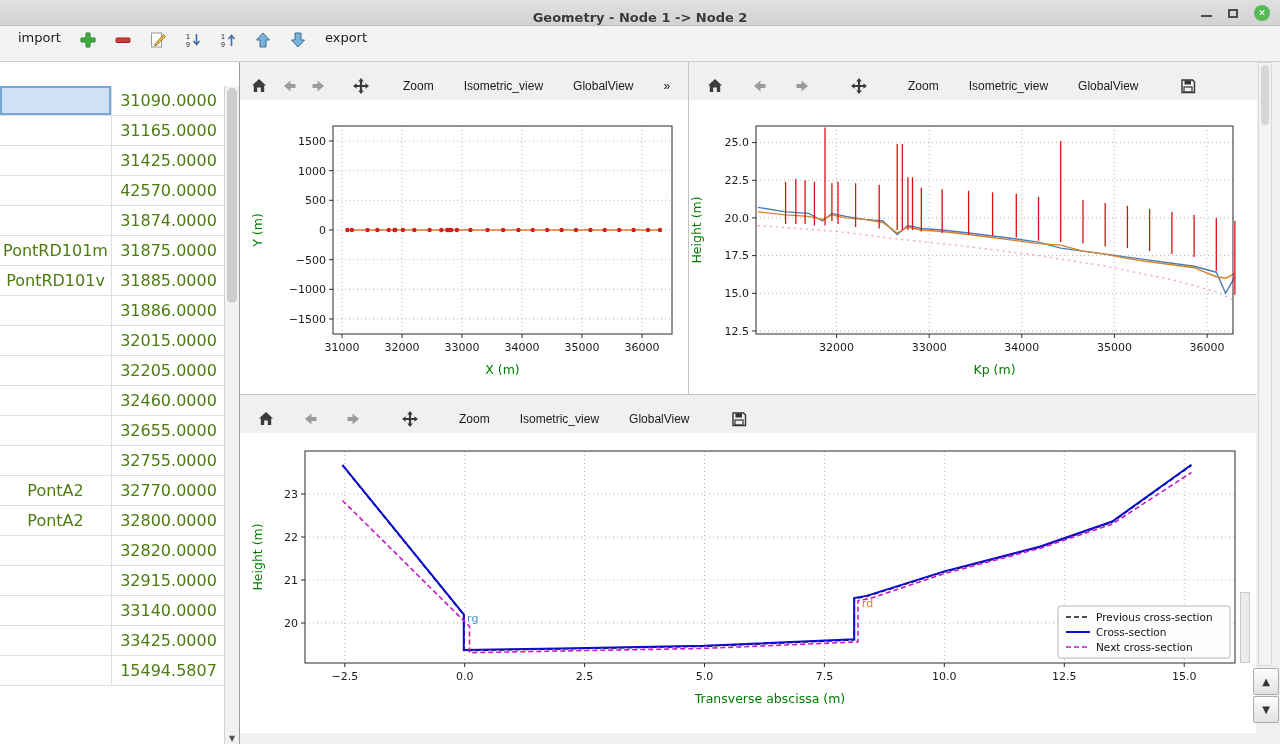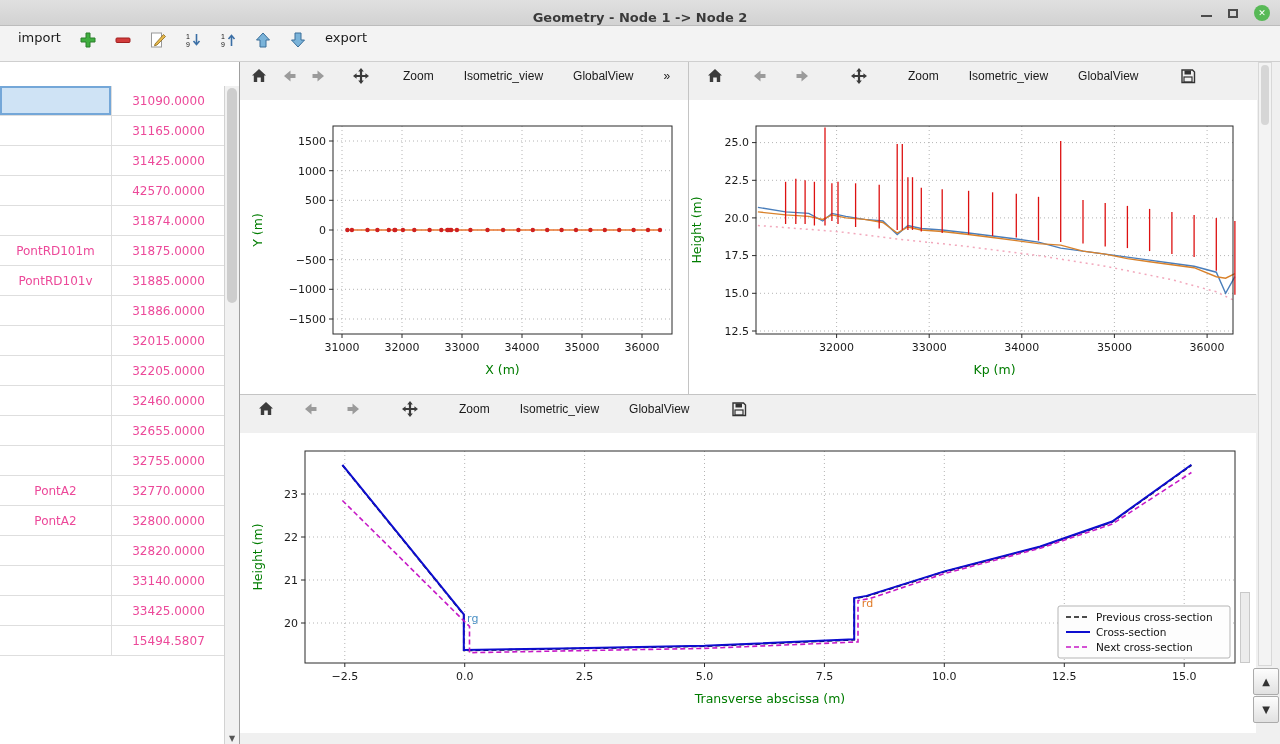--- a/index.html
+++ b/index.html
@@ -20,34 +20,34 @@
   .tb-label{font-size:13px;color:#1a1a1a;padding:4px 6px}
   .tb-btn{width:28px;height:28px;border:0;background:transparent;display:flex;align-items:center;justify-content:center;border-radius:3px}
 
   
   .left-panel{position:absolute;top:62px;left:0;width:240px;height:682px;background:#ffffff;border-right:1px solid #9f9f9f}
   .thead{display:flex;height:24px;background:linear-gradient(#fbfbfb,#e7e7e7);border-bottom:1px solid #b9b9b9}
   .th{flex:0 0 112px;display:flex;align-items:center;justify-content:center;font-size:12px;color:#222;border-right:1px solid #c6c6c6}
   .th.kp{flex:1}
   .tbody{position:absolute;top:24px;left:0;width:225px;bottom:0;overflow:hidden;background:#fff}
   .trow{display:flex;height:30px;border-bottom:1px solid #dedede}
-  .tcell{flex:0 0 112px;display:flex;align-items:center;justify-content:center;font-size:12px;color:#ec4899;border-right:1px solid #dedede;background:#fff}
+  .tcell{flex:0 0 112px;display:flex;align-items:center;justify-content:center;font-size:16px;color:#4d7c0f;border-right:1px solid #dedede;background:#fff}
   .tcell.kp{flex:1;border-right:0}
   .tcell.selected{background:#cfe3f5;box-shadow:inset 0 0 0 2px #74a7d8}
   .tb-scroll{position:absolute;top:24px;right:0;width:15px;bottom:0;background:#f1f1f1;border-left:1px solid #d2d2d2}
   .tb-thumb{position:absolute;top:2px;left:2px;width:10px;height:215px;background:#cdcdcd;border-radius:5px}
   .tb-arrow{position:absolute;bottom:1px;left:0;width:14px;text-align:center;font-size:8px;color:#555}
 
   
   .right-panel{position:absolute;top:62px;left:240px;width:1016px;height:682px;background:#f0f0f0}
   .top-row{display:flex;height:332px}
   .plot-panel{background:#f0f0f0}
   .bleft{border-left:1px solid #c4c4c4}
   .btop{border-top:1px solid #c4c4c4}
-  .plot-toolbar{height:38px;display:flex;align-items:flex-start;gap:12px;padding:0 10px;background:#f0f0f0}
+  .plot-toolbar{height:38px;display:flex;align-items:flex-end;gap:12px;padding:0 10px;background:#f0f0f0}
   .pt-btn{height:28px;border:0;background:transparent;border-radius:3px;display:flex;align-items:center;justify-content:center;font-size:12px;color:#1a1a1a;padding:0 9px}
   .pt-icon{width:32px;padding:0}
   .gap{margin-left:12px}
   svg.chart{display:block;background:#fff}
   svg.chart text{font-family:"DejaVu Sans","Liberation Sans",sans-serif}
   .tk{font-size:11px;fill:#1a1a1a}
   .lg{font-size:10.5px;fill:#111}
   .ann{font-size:11px}
 
   
@@ -218,20 +218,24 @@
           <div class="tcell">PontA2</div>
           <div class="tcell kp">32770.0000</div>
         </div>
         <div class="trow">
           <div class="tcell">PontA2</div>
           <div class="tcell kp">32800.0000</div>
         </div>
         <div class="trow">
           <div class="tcell"></div>
           <div class="tcell kp">32820.0000</div>
+        </div>
+        <div class="trow">
+          <div class="tcell"></div>
+          <div class="tcell kp">32915.0000</div>
         </div>
         <div class="trow">
           <div class="tcell"></div>
           <div class="tcell kp">33140.0000</div>
         </div>
         <div class="trow">
           <div class="tcell"></div>
           <div class="tcell kp">33425.0000</div>
         </div>
         <div class="trow">

